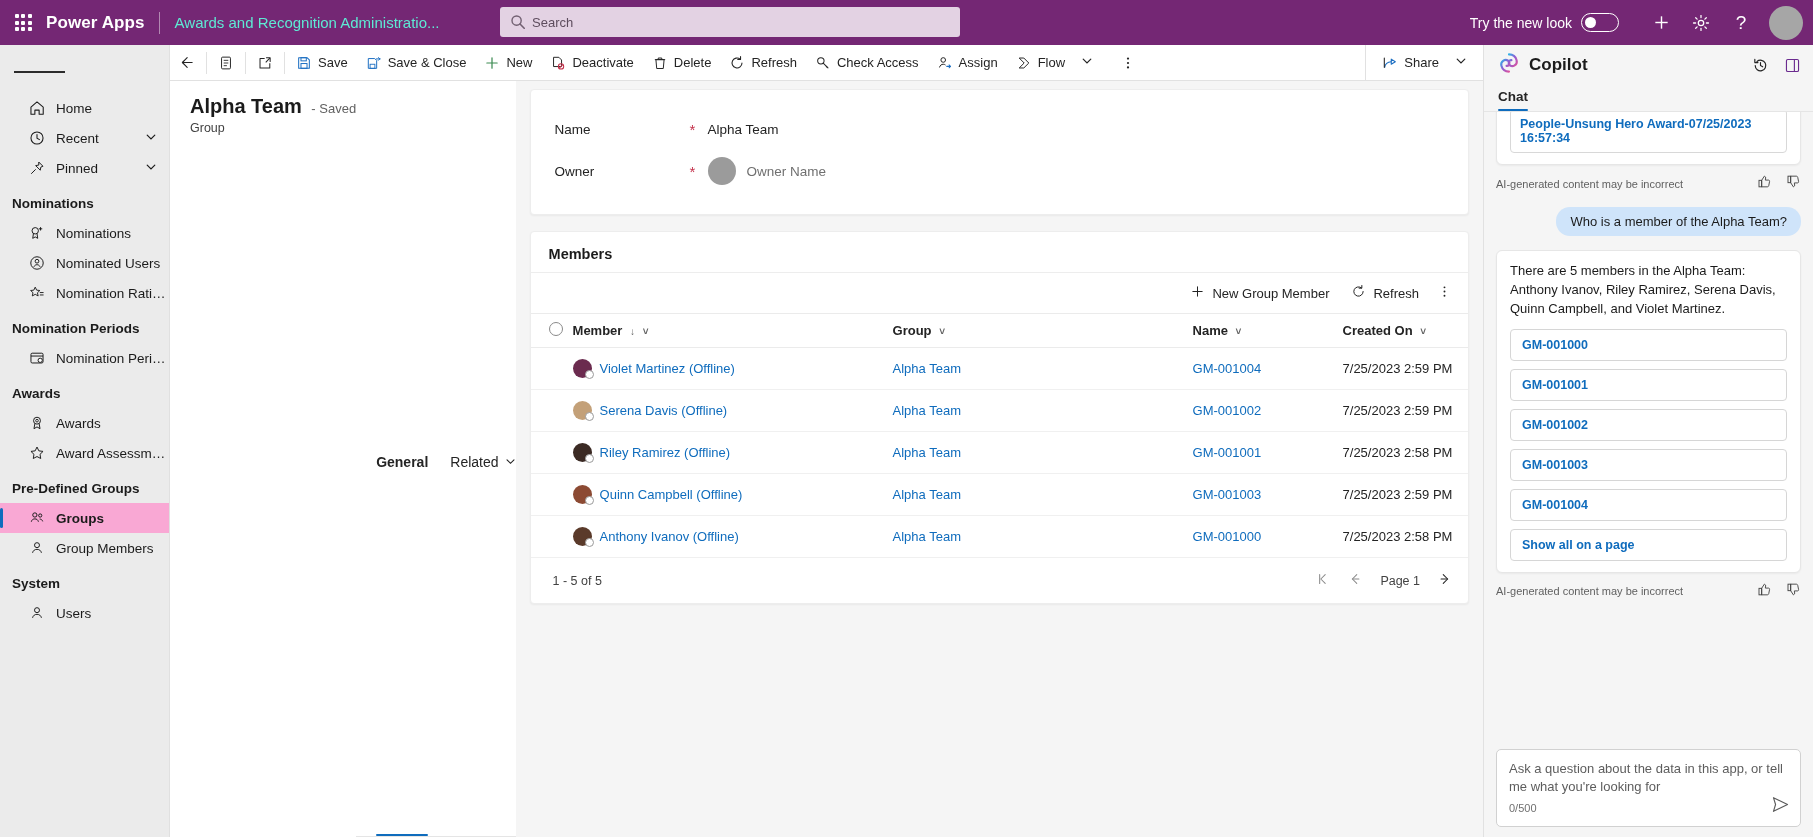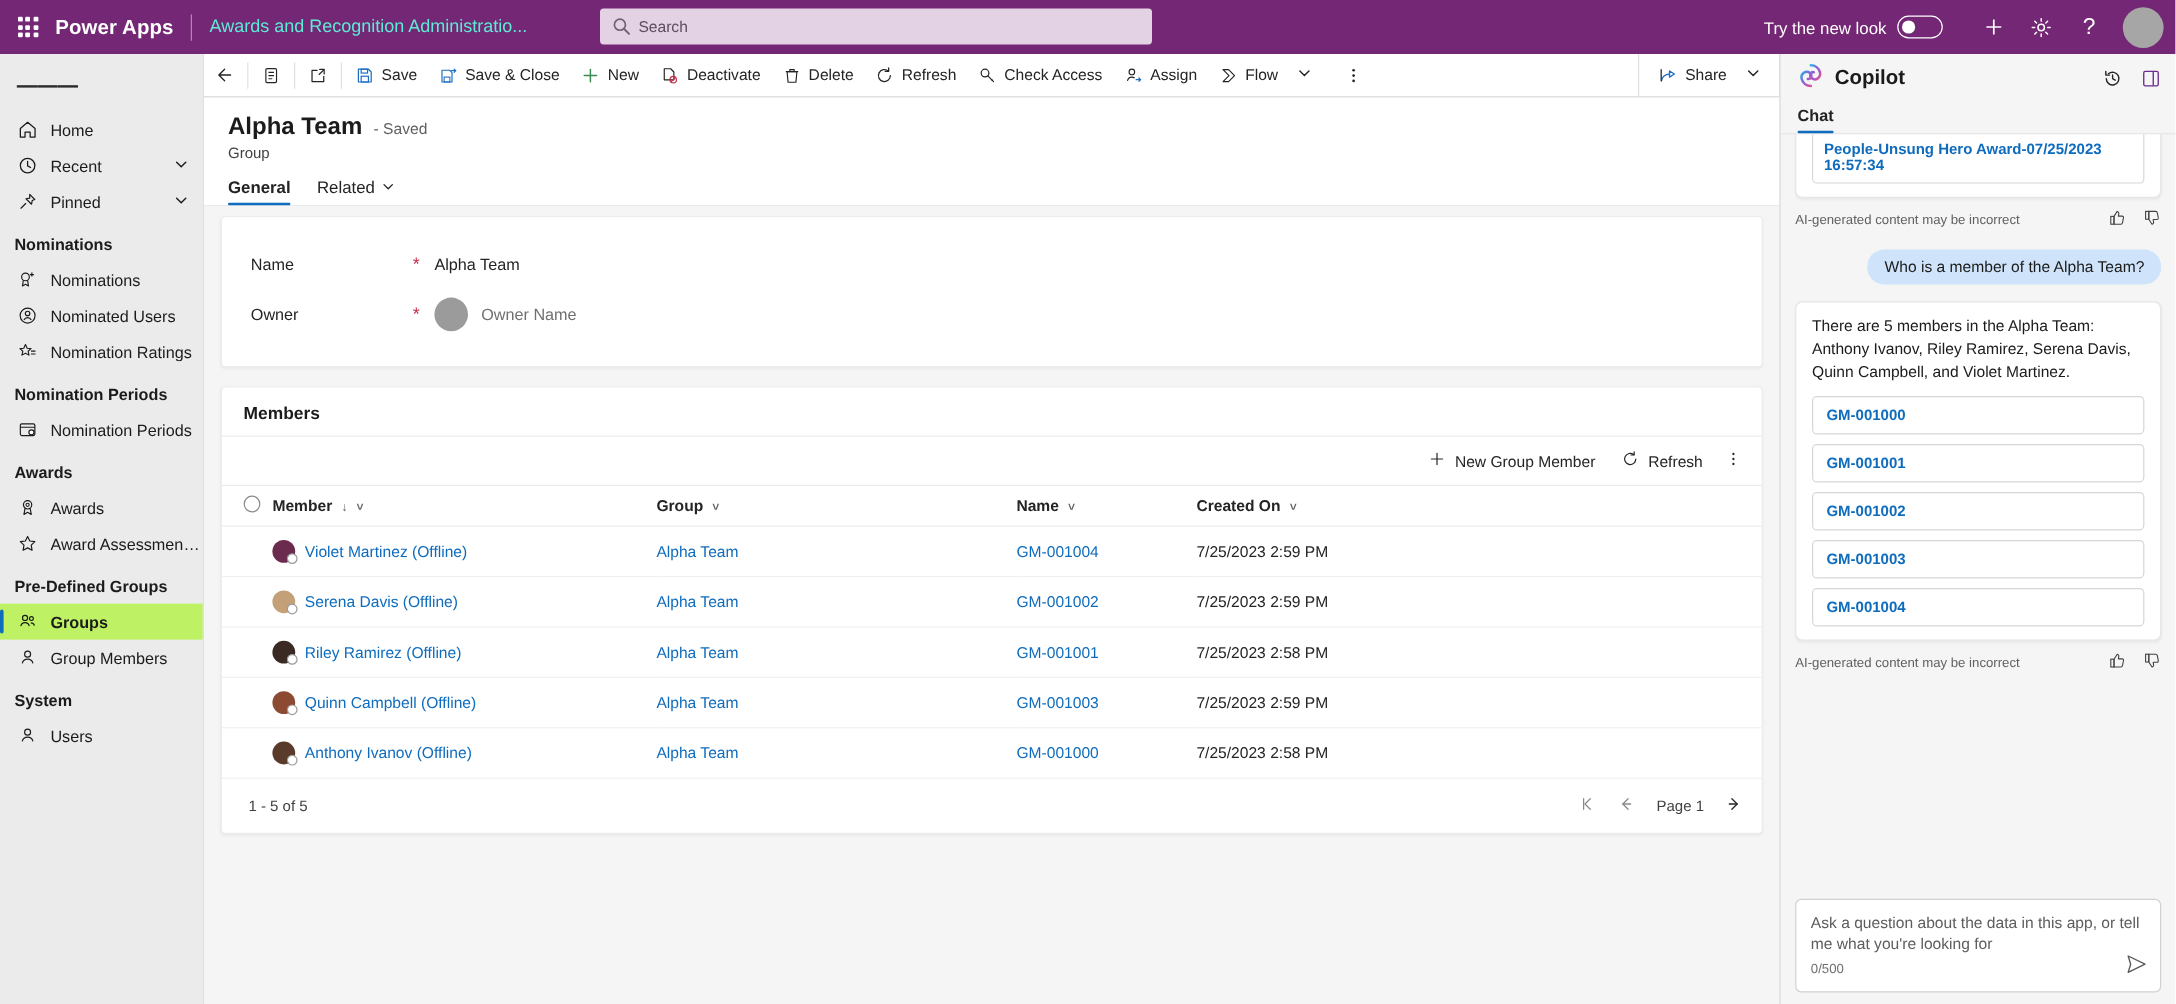--- a/index.html
+++ b/index.html
@@ -45,24 +45,24 @@
   .body { flex: 1; display: flex; min-height: 0; }
 
   
   .sidebar {
     width: 170px; flex: 0 0 170px; background: #ebebeb; padding-top: 6px;
     overflow: hidden; border-right: 1px solid #e0e0e0;
   }
   .hamburger { height: 42px; display: flex; align-items: center; padding-left: 14px; cursor: pointer; }
   .hamburger span { display: block; width: 17px; height: 1.6px; background: #2b2b2b; margin: 2.2px 0; }
   .navitem {
-    height: 30px; display: flex; align-items: center; padding-left: 14px; font-size: 13.5px;
+    height: 30px; display: flex; align-items: center; padding-left: 28px; font-size: 13.5px;
     color: #1b1b1b; cursor: pointer; position: relative; gap: 11px;
   }
-  .navitem.active { background: #bef264; font-weight: 600; }
+  .navitem.active { background: #f9a8d4; font-weight: 600; }
   .navitem.active:before {
     content:""; position: absolute; left: 0; top: 5px; bottom: 5px; width: 3px; background: #0f6cbd; border-radius: 2px;
   }
   .navitem .ic { width: 17px; height: 17px; flex: 0 0 17px; display: flex; align-items: center; justify-content: center; }
   .navitem .lbl { white-space: nowrap; overflow: hidden; text-overflow: ellipsis; flex: 1; }
   .navitem .chev { margin-left: auto; margin-right: 12px; }
   .navgroup {
     font-size: 13.5px; font-weight: bold; color: #1b1b1b; padding: 13px 0 7px 12px;
   }
 
@@ -76,21 +76,21 @@
   }
   .cmd {
     display: flex; align-items: center; gap: 6px; height: 36px; padding: 0 9px;
     font-size: 13px; color: #242424; cursor: pointer; white-space: nowrap;
   }
   .cmd .ic { width: 16px; height: 16px; display: flex; align-items: center; justify-content: center; }
   .cmd-sep { width: 1px; height: 22px; background: #e1e1e1; margin: 0 2px; }
   .cmdright { margin-left: auto; display: flex; align-items: center; border-left: 1px solid #e1e1e1; height: 36px; }
 
   
-  .formarea { flex: 1; overflow: hidden; background: #fff; display: flex; flex-direction: column; }
+  .formarea { flex: 1; overflow: hidden; background: #fff; display: flex; flex-direction: row; }
   .form-header { padding: 14px 0 0 20px; background: #fff; }
   .rec-title { font-size: 20px; font-weight: bold; color: #1b1b1b; display: inline-block; }
   .rec-saved { font-size: 13px; color: #616161; margin-left: 5px; }
   .rec-sub { font-size: 12.5px; color: #424242; margin-top: 3px; }
   .tabs { display: flex; gap: 22px; padding: 13px 0 0 20px; background: #fff; border-bottom: 1px solid #e5e5e5; }
   .tab { font-size: 14px; color: #242424; padding-bottom: 7px; cursor: pointer; position: relative; display:flex; align-items:center; gap:6px;}
   .tab.active { font-weight: bold; }
   .tab.active:after { content: ""; position: absolute; left: 0; right: 0; bottom: 0; height: 2.5px; background: #0f6cbd; border-radius: 2px; }
 
   .formscroll { flex: 1; overflow-y: auto; background: #f5f5f5; padding: 8px 14px 14px 14px; }
@@ -790,20 +790,21 @@
 
         <div>
           <div class="bubble-bot">
             <div class="bot-text">There are 5 members in the Alpha Team: Anthony Ivanov, Riley Ramirez, Serena Davis, Quinn Campbell, and Violet Martinez.</div>
             <div class="reflist">
               <div class="refbtn">GM-001000</div>
               <div class="refbtn">GM-001001</div>
               <div class="refbtn">GM-001002</div>
               <div class="refbtn">GM-001003</div>
               <div class="refbtn">GM-001004</div>
+              <div class="refbtn">Show all on a page</div>
             </div>
           </div>
           <div class="disclaimer">
             <span class="disc-text">AI-generated content may be incorrect</span>
             <span class="fb">
               <span class="fbic">
                 <svg width="15" height="15" viewBox="0 0 18 18">
                     <path d="M5.6 15.4V7.6l3.2-5 .7.3c.7.3 1 1 .9 1.8L10 7.3h3.8c.9 0 1.5.8 1.3 1.6l-1 5c-.1.8-.8 1.5-1.6 1.5z" fill="none" stroke="#424242" stroke-width="1.1" stroke-linejoin="round"></path>
                     <rect x="2.4" y="7.6" width="3.2" height="7.8" fill="none" stroke="#424242" stroke-width="1.1"></rect>
                   </svg>

